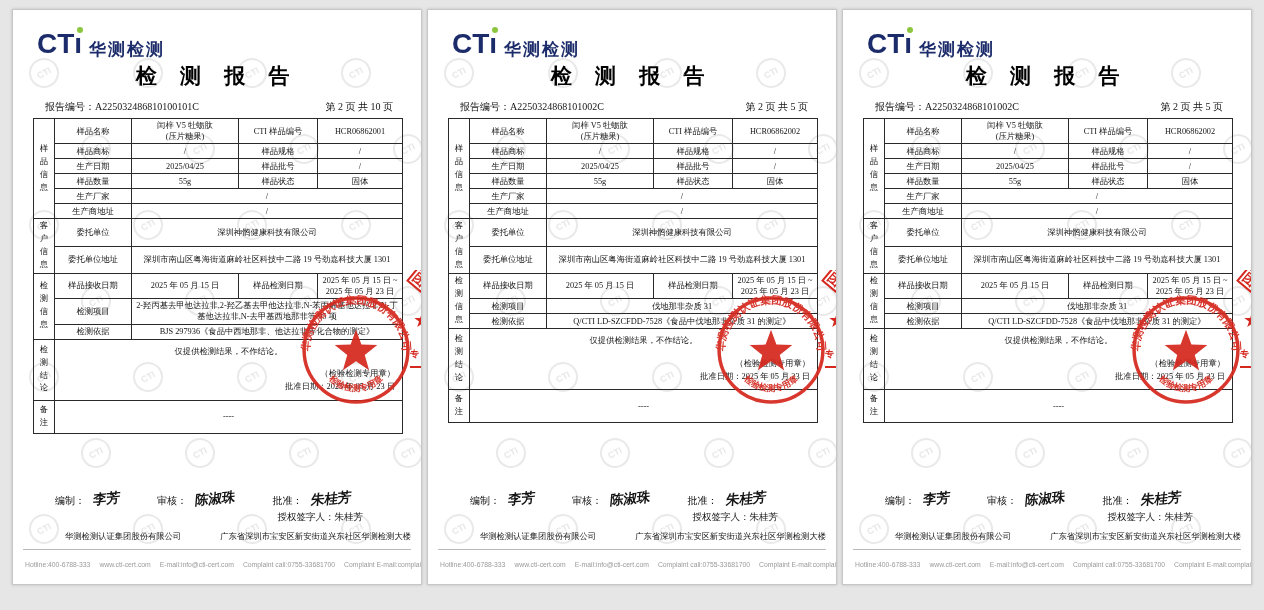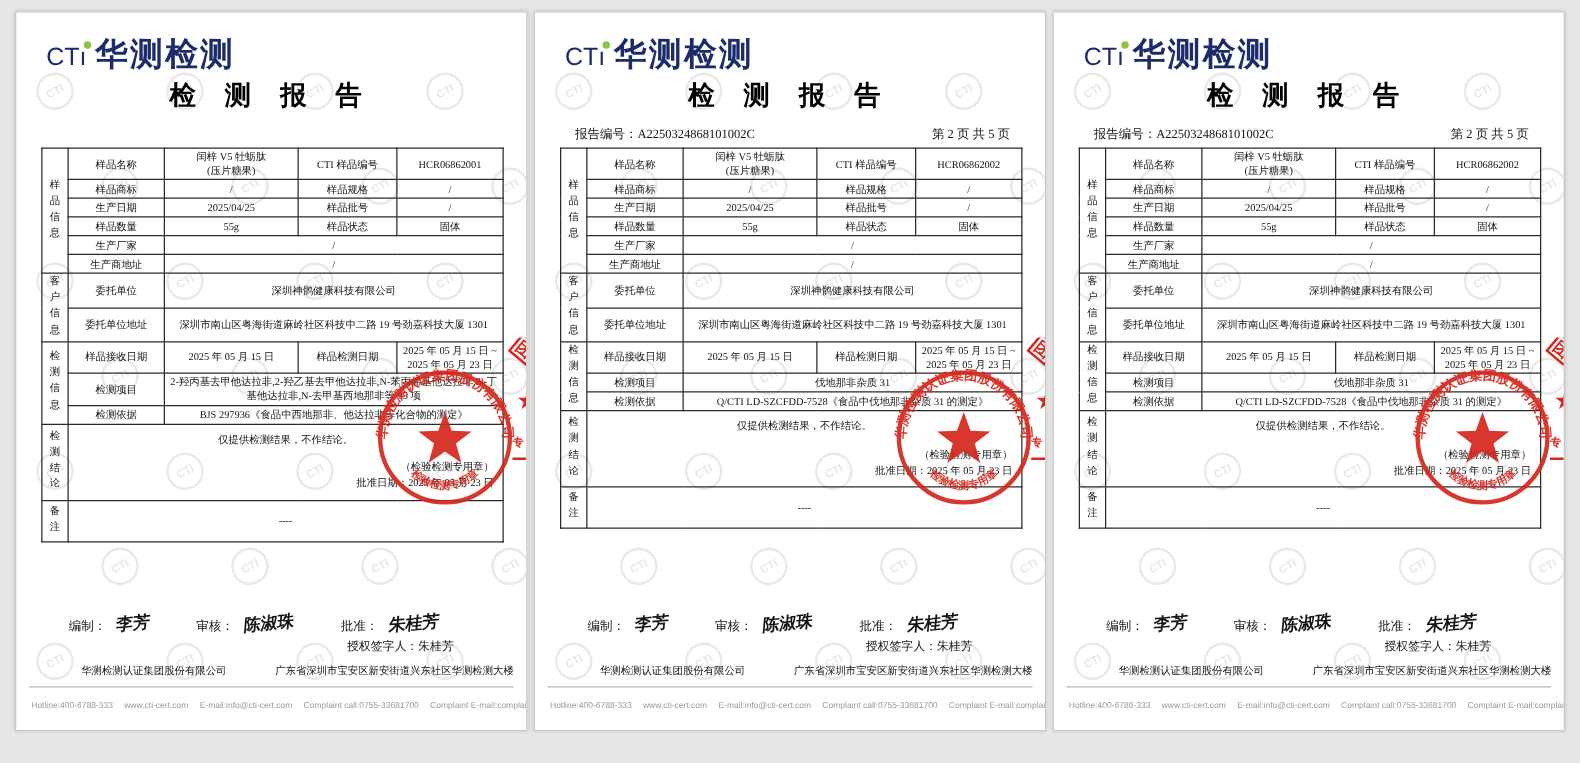--- a/index.html
+++ b/index.html
@@ -10,26 +10,26 @@
   .page>*{position:absolute;z-index:1;}
   .page>.wm{z-index:0;}
 
   
   .wm{width:26px;height:26px;border:2px solid #e2e2e2;border-radius:50%;color:#e0e0e0;
     font-family:"Liberation Sans",sans-serif;font-weight:bold;font-size:9px;display:flex;
     align-items:center;justify-content:center;transform:rotate(-28deg);opacity:.75;}
 
   
   .logo{top:20px;left:24px;display:flex;align-items:flex-end;gap:7px;white-space:nowrap;}
-  .logo-en{font-family:"Liberation Sans",sans-serif;font-weight:normal;font-size:20px;
+  .logo-en{font-family:"Liberation Sans",sans-serif;font-weight:bold;font-size:28px;
     color:#1c2c6a;line-height:1;letter-spacing:0px;display:flex;}
   .logo-i{position:relative;}
   .logo-dot{position:absolute;top:-3px;left:3px;width:6px;height:6px;border-radius:50%;
     background:#8cc63f;}
-  .logo-cn{font-family:"Liberation Sans",sans-serif;font-weight:bold;font-size:26px;
+  .logo-cn{font-family:"Liberation Sans",sans-serif;font-weight:bold;font-size:17px;
     color:#1c2c6a;line-height:1;letter-spacing:2px;}
   .title{top:52px;left:0;right:0;text-align:center;font-size:21px;font-weight:bold;
     letter-spacing:9px;color:#000;}
   .report-line{top:90px;left:32px;right:28px;display:flex;justify-content:space-between;
     font-size:10px;}
 
   
   table.rt{top:108px;left:20px;right:18px;border-collapse:collapse;font-size:8.3px;
     table-layout:fixed;width:calc(100% - 38px);}
   table.rt td{border:1px solid #2a2a2a;padding:1px 3px;text-align:center;vertical-align:middle;
@@ -78,20 +78,24 @@
     <div class="logo">
       <span class="logo-en">
           <span>CT</span>
           <span class="logo-i"><span>ı</span><span class="logo-dot"></span></span>
         </span>
       <span class="logo-cn">华测检测</span>
     </div>
 
     <div class="title">检 测 报 告</div>
 
+    <div class="report-line">
+      <span><span>报告编号：</span><span>A225032486810100101C</span></span>
+      <span>第 2 页 共 10 页</span>
+    </div>
 
     <table class="rt">
       <colgroup>
           <col style="width:21px">
           <col style="width:77px">
           <col style="width:107px">
           <col style="width:79px">
           <col>
         </colgroup>
       <tbody>

